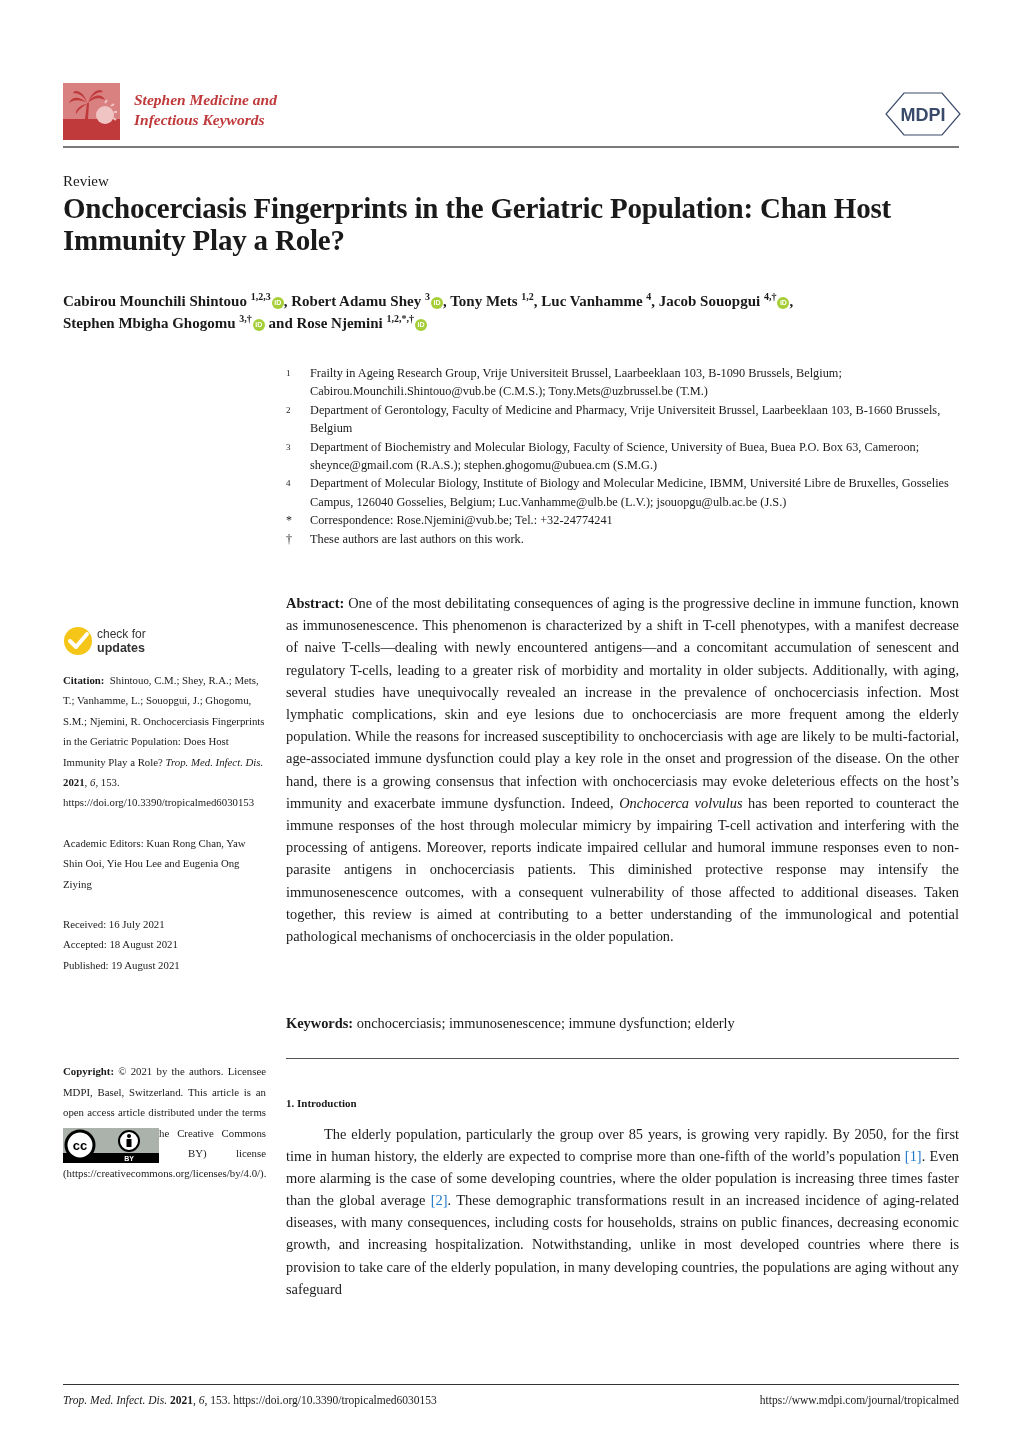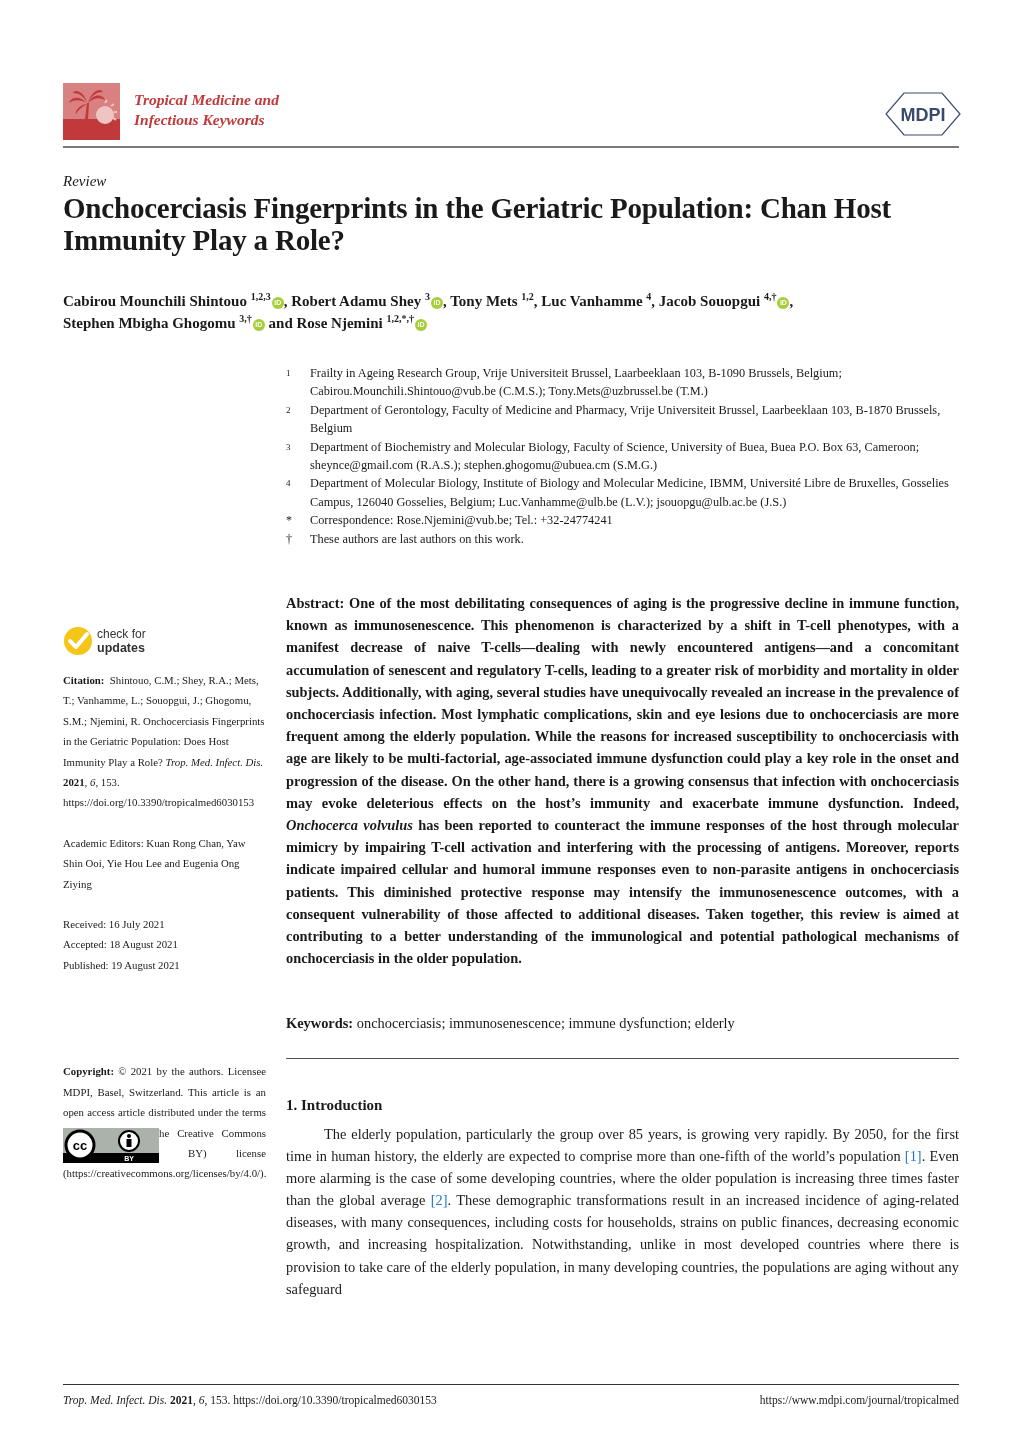--- a/index.html
+++ b/index.html
@@ -8,21 +8,21 @@
   .abs { position: absolute; }
 
   
   #journal-logo { left: 63px; top: 83px; width: 57px; height: 57px; }
   #journal-name { left: 134px; top: 90px; font-family: "Liberation Serif", serif; font-style: italic; font-weight: bold;
                   color: #c0393b; font-size: 15.5px; line-height: 20px; }
   #header-rule { left: 63px; top: 146px; width: 896px; height: 2px; background: #7a7a7a; }
   #mdpi-logo { left: 884px; top: 91px; width: 78px; height: 46px; }
 
   
-  #article-type { left: 63px; top: 173px; font-style: italic; font-size: 15px; }
+  #article-type { left: 63px; top: 173px; font-size: 15px; }
   #title { left: 63px; top: 192px; width: 900px; font-size: 29px; line-height: 32px; font-weight: bold;
            font-family: "Liberation Serif", serif; letter-spacing: -0.2px; }
   #authors { left: 63px; top: 290px; width: 905px; font-size: 15px; font-weight: bold; line-height: 22px; }
   #authors sup { font-size: 10px; font-weight: bold; vertical-align: 6px; line-height: 0; }
   .orcid { display: inline-block; width: 12px; height: 12px; border-radius: 50%; background: #a6ce39;
            color: #fff; font-size: 7px; line-height: 12px; text-align: center; font-family: "Liberation Sans", sans-serif;
            font-weight: bold; vertical-align: 1px; margin-left: 1px; }
 
   
   #affiliations { left: 286px; top: 364px; width: 680px; font-size: 12.3px; line-height: 18.4px; }
@@ -33,24 +33,24 @@
 
   
   #check-updates { left: 63px; top: 624px; width: 100px; height: 34px; }
   #left-col { left: 63px; top: 670px; width: 203px; font-size: 10.8px; line-height: 20.4px; }
   #left-col p { margin: 0; }
   #left-col .gap { height: 20px; }
   #left-col .just { text-align: justify; }
   #cc-badge { left: 63px; top: 1128px; width: 96px; height: 35px; }
 
   
-  #abstract { left: 286px; top: 592px; width: 673px; font-size: 14.4px; line-height: 22.2px; text-align: justify; font-weight: bold; }
+  #abstract { left: 286px; top: 592px; width: 673px; font-size: 14.4px; line-height: 22.2px; text-align: justify; }
   #keywords { left: 286px; top: 1013px; width: 673px; font-size: 14.4px; line-height: 20px; }
   #body-rule { left: 286px; top: 1058px; width: 673px; height: 1px; background: #555; }
-  #intro-heading { left: 286px; top: 1097px; font-size: 15px; font-weight: bold; }
+  #intro-heading { left: 286px; top: 1097px; font-size: 11px; font-weight: bold; }
   #intro-body { left: 286px; top: 1123px; width: 673px; font-size: 14.4px; line-height: 22.1px; text-align: justify;
                 text-indent: 38px; }
   .ref { color: #1f77c9; }
 
   
   #footer-rule { left: 63px; top: 1384px; width: 896px; height: 1px; background: #333; }
   #footer-left { left: 63px; top: 1394px; font-size: 11.5px; }
   #footer-right { right: 61px; top: 1394px; font-size: 11.5px; }
 </style>
 </head>
@@ -63,42 +63,42 @@
   <g stroke="#f1c4c4" stroke-width="2">
       <line x1="42" y1="20" x2="44" y2="17"></line>
       <line x1="48" y1="23" x2="51" y2="21"></line>
       <line x1="51" y1="29" x2="54" y2="29"></line>
       <line x1="50" y1="35" x2="53" y2="37"></line>
     </g>
   <path d="M22 36 L24 20 L26 20 L25 36 Z" fill="#c0393b"></path>
   <path d="M24 20 C16 12 8 14 6 20 C12 16 18 17 24 20 Z M25 20 C30 10 40 11 42 17 C36 14 30 15 25 20 Z M24 19 C20 8 12 6 10 10 C16 10 20 13 24 19 Z M25 19 C30 6 38 5 40 9 C34 9 29 12 25 19 Z M24 21 C16 22 12 28 13 31 C16 26 20 23 24 21 Z" fill="#c0393b"></path>
 </svg>
 <div id="journal-name" class="abs">
-  <div>Tropical Medicine and</div>
+  <div>Stephen Medicine and</div>
   <div>Infectious Keywords</div>
 </div>
 <svg id="mdpi-logo" class="abs" viewBox="0 0 78 46">
   <polygon points="20,2 58,2 76,23 58,44 20,44 2,23" fill="none" stroke="#3a4a6b" stroke-width="1.2"></polygon>
   <text x="39" y="30" text-anchor="middle" font-family="Liberation Sans, sans-serif" font-weight="bold" font-size="18" fill="#3a4a6b">MDPI</text>
 </svg>
 <div id="header-rule" class="abs"></div>
 
 <div id="article-type" class="abs">Review</div>
 <div id="title" class="abs">Onchocerciasis Fingerprints in the Geriatric Population: Chan Host Immunity Play a Role?</div>
 
 <div id="authors" class="abs"><span>Cabirou Mounchili Shintouo </span><sup>1,2,3</sup><span class="orcid">iD</span>, <span>Robert Adamu Shey </span><sup>3</sup><span class="orcid">iD</span>, <span>Tony Mets </span><sup>1,2</sup>, <span>Luc Vanhamme </span><sup>4</sup>, <span>Jacob Souopgui </span><sup>4,†</sup><span class="orcid">iD</span>, <br><span>Stephen Mbigha Ghogomu </span><sup>3,†</sup><span class="orcid">iD</span> and <span>Rose Njemini </span><sup>1,2,*,†</sup><span class="orcid">iD</span></div>
 
 <div id="affiliations" class="abs">
     <div class="aff">
       <span class="mk">1</span>
       <span class="tx">Frailty in Ageing Research Group, Vrije Universiteit Brussel, Laarbeeklaan 103, B-1090 Brussels, Belgium; Cabirou.Mounchili.Shintouo@vub.be (C.M.S.); Tony.Mets@uzbrussel.be (T.M.)</span>
     </div>
     <div class="aff">
       <span class="mk">2</span>
-      <span class="tx">Department of Gerontology, Faculty of Medicine and Pharmacy, Vrije Universiteit Brussel, Laarbeeklaan 103, B-1870 Brussels, Belgium</span>
+      <span class="tx">Department of Gerontology, Faculty of Medicine and Pharmacy, Vrije Universiteit Brussel, Laarbeeklaan 103, B-1660 Brussels, Belgium</span>
     </div>
     <div class="aff">
       <span class="mk">3</span>
       <span class="tx">Department of Biochemistry and Molecular Biology, Faculty of Science, University of Buea, Buea P.O. Box 63, Cameroon; sheynce@gmail.com (R.A.S.); stephen.ghogomu@ubuea.cm (S.M.G.)</span>
     </div>
     <div class="aff">
       <span class="mk">4</span>
       <span class="tx">Department of Molecular Biology, Institute of Biology and Molecular Medicine, IBMM, Université Libre de Bruxelles, Gosselies Campus, 126040 Gosselies, Belgium; Luc.Vanhamme@ulb.be (L.V.); jsouopgu@ulb.ac.be (J.S.)</span>
     </div>
     <div class="aff">

